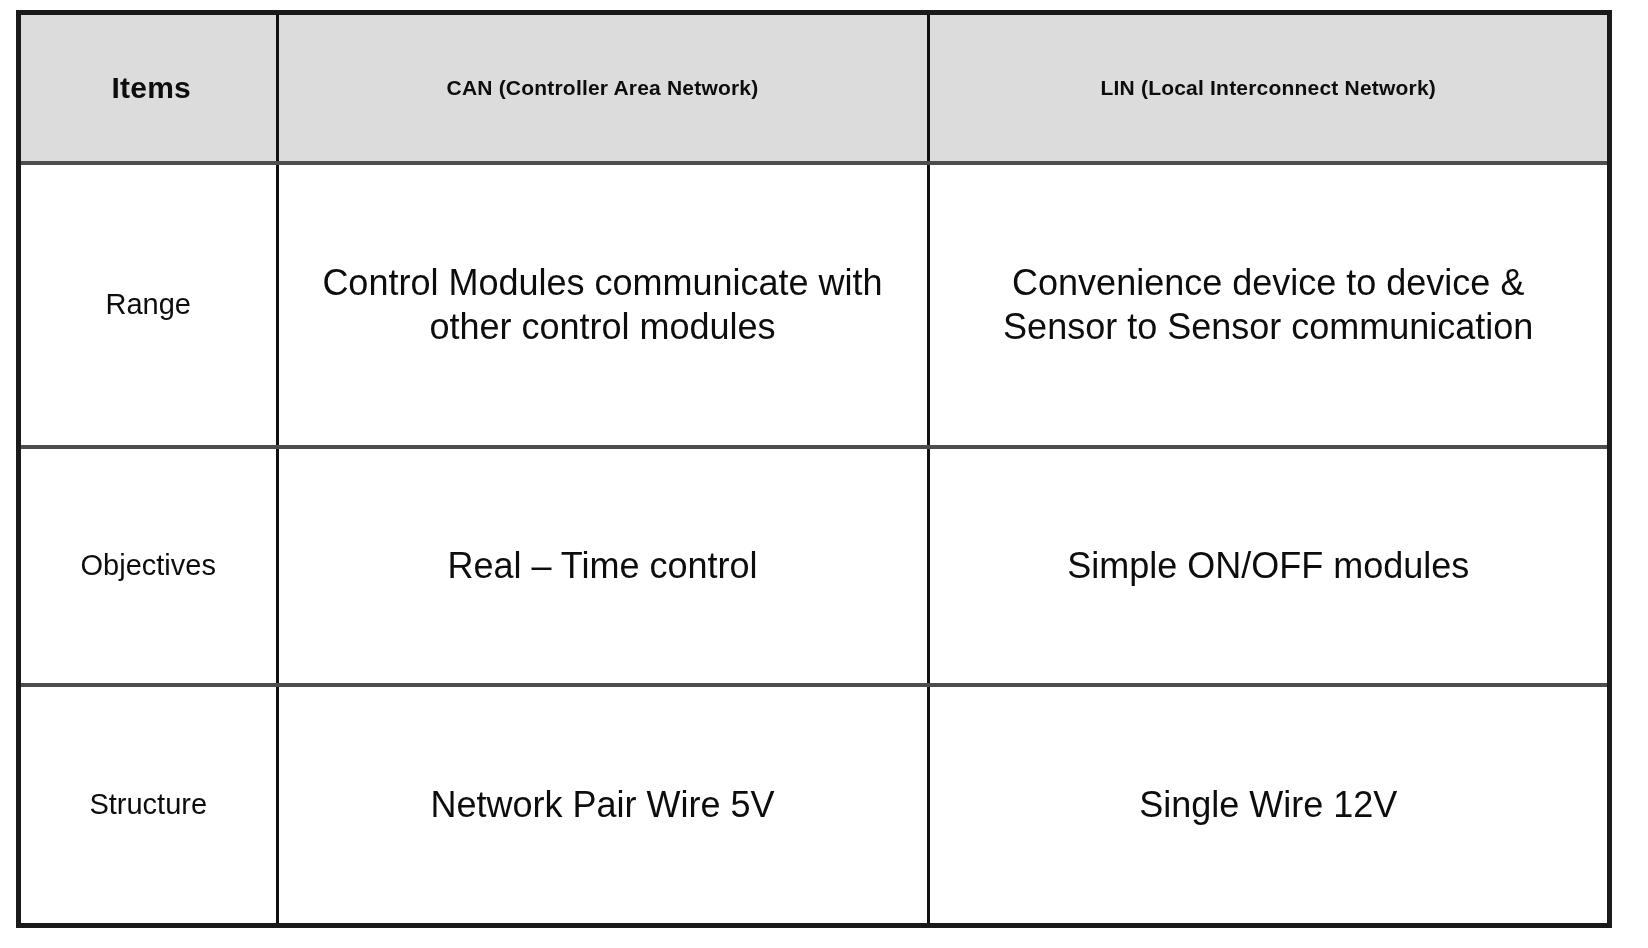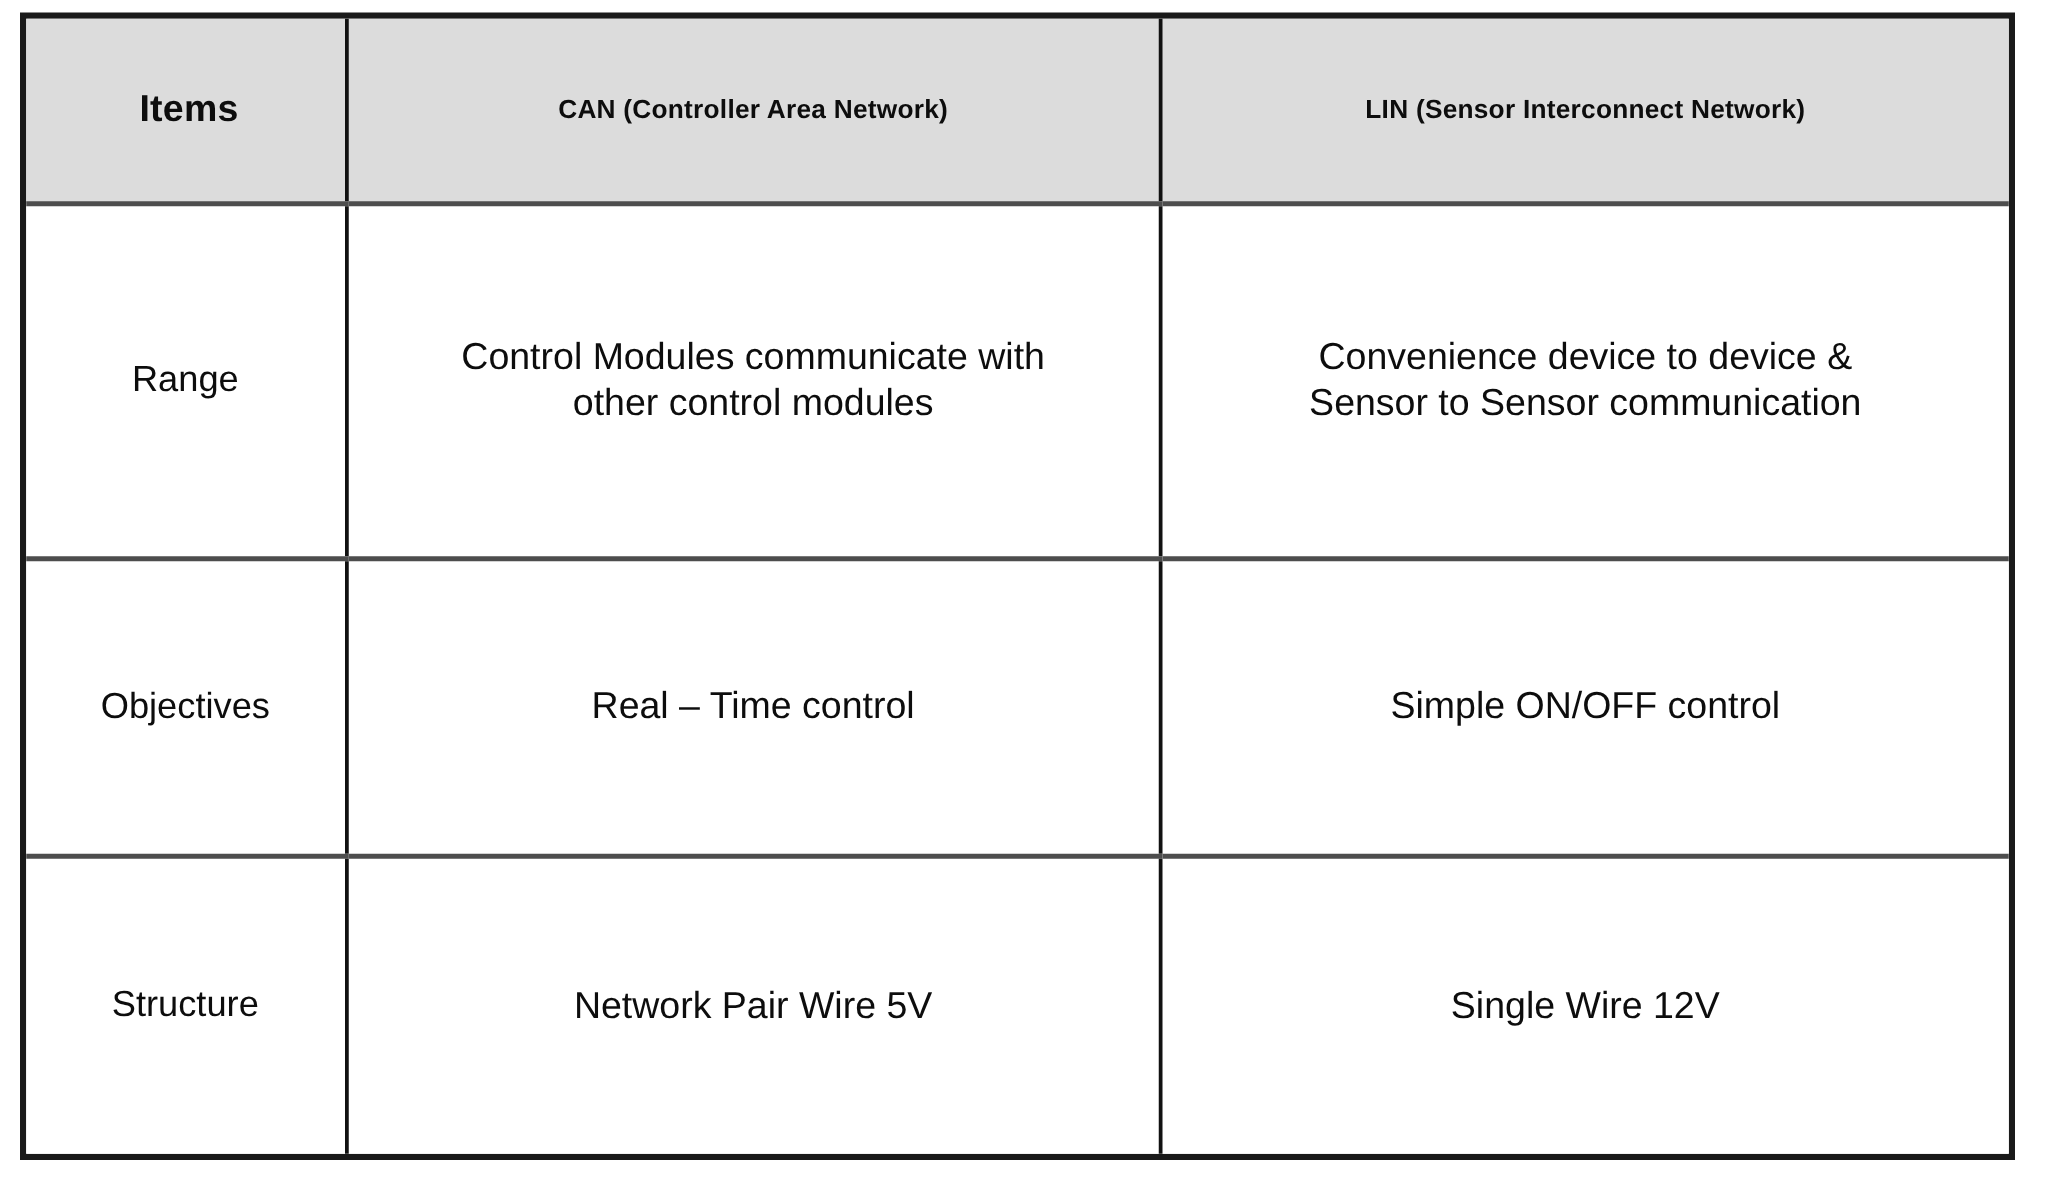--- a/index.html
+++ b/index.html
@@ -63,21 +63,21 @@
     height: 148px;
     border-bottom: 4px solid #4d4d4d;
   }
   thead th.hdr-items { font-size: 30px; padding-left: 16px; }
   thead th.divider-left { border-left: 3px solid #111111; }
 
   
   tbody td {
     background: #ffffff;
     font-weight: normal;
-    font-size: 30px;
+    font-size: 36px;
     line-height: 1.22;
     border-bottom: 4px solid #4d4d4d;
   }
   tbody tr:last-child td {
     border-bottom: none;
   }
   tbody td.divider-left {
     border-left: 3px solid #111111;
   }
   tbody td.cell-item {
@@ -103,42 +103,42 @@
     <table class="comparison-table">
       <colgroup>
         <col class="col-items">
         <col class="col-can">
         <col class="col-lin">
       </colgroup>
       <thead>
         <tr>
           <th class="hdr-items">Items</th>
           <th class="divider-left">CAN (Controller Area Network)</th>
-          <th class="divider-left">LIN  (Sensor Interconnect Network)</th>
+          <th class="divider-left">LIN  (Local Interconnect Network)</th>
         </tr>
       </thead>
       <tbody>
         <tr class="row-range">
           <td class="cell-item">Range</td>
           <td class="divider-left">
             <span class="cell-text">Control Modules communicate with
 other control modules</span>
           </td>
           <td class="divider-left">
             <span class="cell-text">Convenience device to device &amp;
 Sensor to Sensor communication</span>
           </td>
         </tr>
         <tr class="row-objectives">
           <td class="cell-item">Objectives</td>
           <td class="divider-left">
             <span class="cell-text">Real – Time  control</span>
           </td>
           <td class="divider-left">
-            <span class="cell-text">Simple ON/OFF control</span>
+            <span class="cell-text">Simple ON/OFF modules</span>
           </td>
         </tr>
         <tr class="row-structure">
           <td class="cell-item">Structure</td>
           <td class="divider-left">
             <span class="cell-text">Network Pair Wire 5V</span>
           </td>
           <td class="divider-left">
             <span class="cell-text">Single Wire 12V</span>
           </td>

